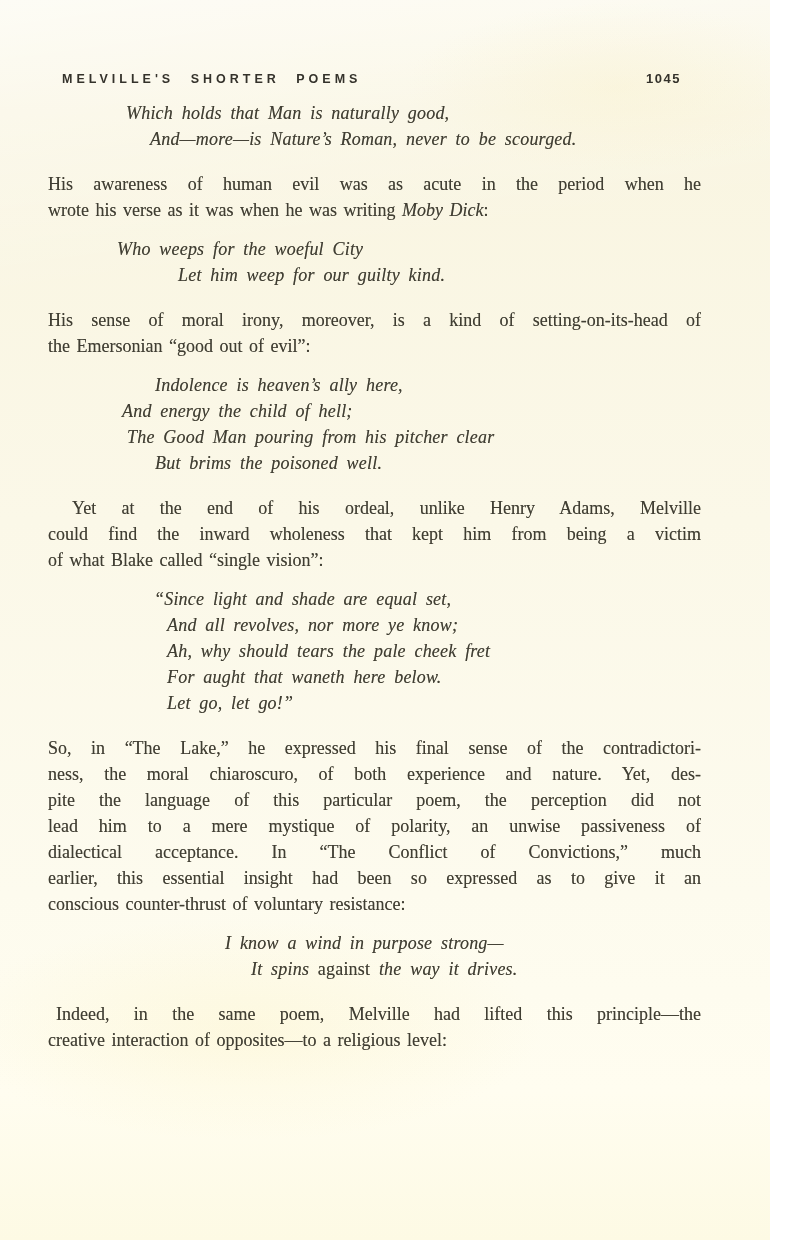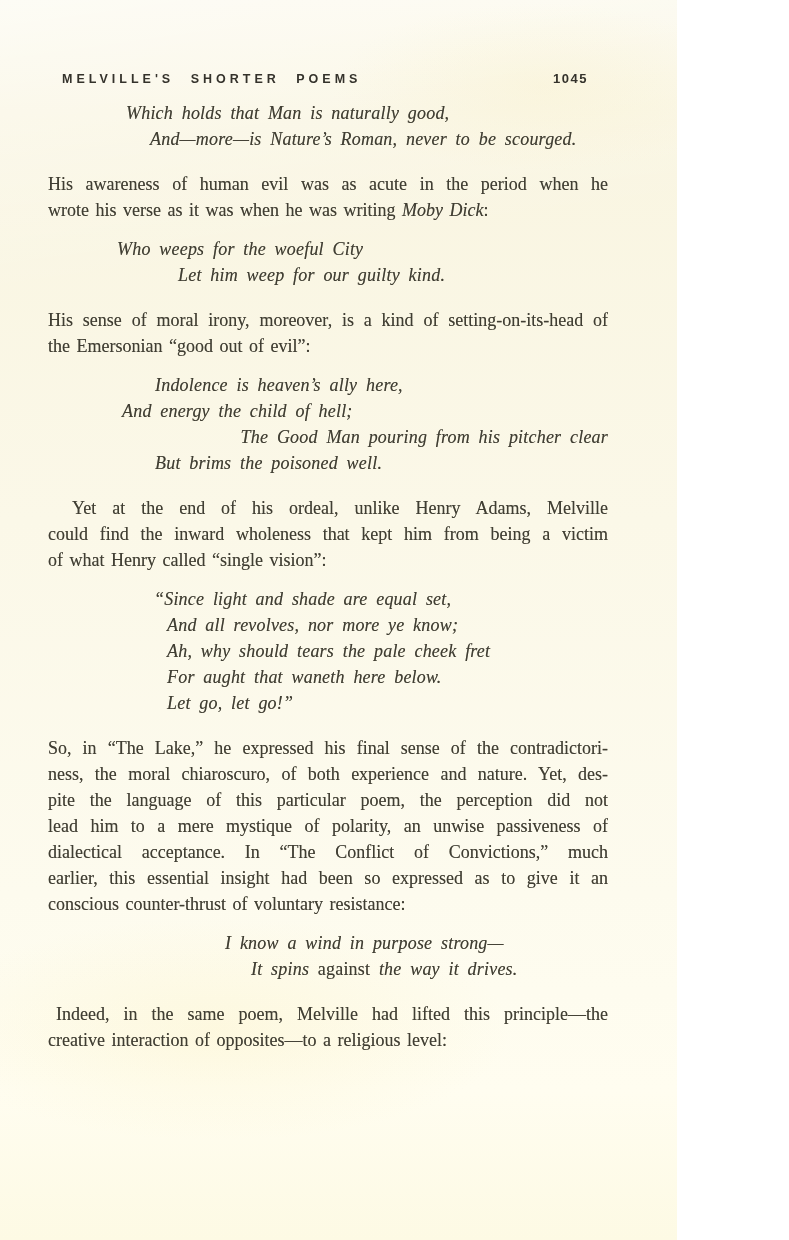--- a/index.html
+++ b/index.html
@@ -1,18 +1,18 @@
 <!DOCTYPE html>
 <html><head>
 <meta charset="utf-8">
 <style>
   html,body{margin:0;padding:0;}
   .page{
     position:relative;
-    width:677px;height:1240px;
+    width:770px;height:1240px;
     box-sizing:border-box;
     overflow:hidden;
     background:
       radial-gradient(ellipse 420px 160px at 32% 83%, rgba(250,238,180,.28), rgba(250,238,180,0) 70%),
       radial-gradient(ellipse 300px 120px at 80% 7%, rgba(249,240,200,.35), rgba(249,240,200,0) 70%),
       linear-gradient(172deg, rgba(255,255,255,.55) 0%, rgba(255,255,255,0) 22%),
       linear-gradient(180deg, #fbf8e9 0%, #f9f5e1 9%, #fbf8e8 42%, #fdfbee 72%, #fffdf0 88%, #fdfae4 100%);
     font-family:"Liberation Serif", serif;
     color:#403e33;
     padding-top:71px;
@@ -60,27 +60,27 @@
         <div class="line" style="margin-left: 69px;"><span>Who weeps for the woeful City</span></div>
         <div class="line" style="margin-left: 130px;"><span>Let him weep for our guilty kind.</span></div>
       </div>
       <div class="block paragraph">
         <div class="line justify"><span>His sense of moral irony, moreover, is a kind of setting-on-its-head of</span></div>
         <div class="line"><span>the Emersonian “good out of evil”:</span></div>
       </div>
       <div class="block verse">
         <div class="line" style="margin-left: 107px;"><span>Indolence is heaven’s ally here,</span></div>
         <div class="line" style="margin-left: 74px;"><span>And energy the child of hell;</span></div>
-        <div class="line" style="margin-left: 79px; text-align: right;"><span>The Good Man pouring from his pitcher clear</span></div>
+        <div class="line" style="margin-left: 79px;"><span>The Good Man pouring from his pitcher clear</span></div>
         <div class="line" style="margin-left: 107px;"><span>But brims the poisoned well.</span></div>
       </div>
       <div class="block paragraph">
         <div class="line justify" style="margin-left: 24px;"><span>Yet at the end of his ordeal, unlike Henry Adams, Melville</span></div>
         <div class="line justify"><span>could find the inward wholeness that kept him from being a victim</span></div>
-        <div class="line"><span>of what Henry called “single vision”:</span></div>
+        <div class="line"><span>of what Blake called “single vision”:</span></div>
       </div>
       <div class="block verse">
         <div class="line" style="margin-left: 106px;"><span>“Since light and shade are equal set,</span></div>
         <div class="line" style="margin-left: 119px;"><span>And all revolves, nor more ye know;</span></div>
         <div class="line" style="margin-left: 119px;"><span>Ah, why should tears the pale cheek fret</span></div>
         <div class="line" style="margin-left: 119px;"><span>For aught that waneth here below.</span></div>
         <div class="line" style="margin-left: 119px;"><span>Let go, let go!”</span></div>
       </div>
       <div class="block paragraph">
         <div class="line justify"><span>So, in “The Lake,” he expressed his final sense of the contradictori-</span></div>

